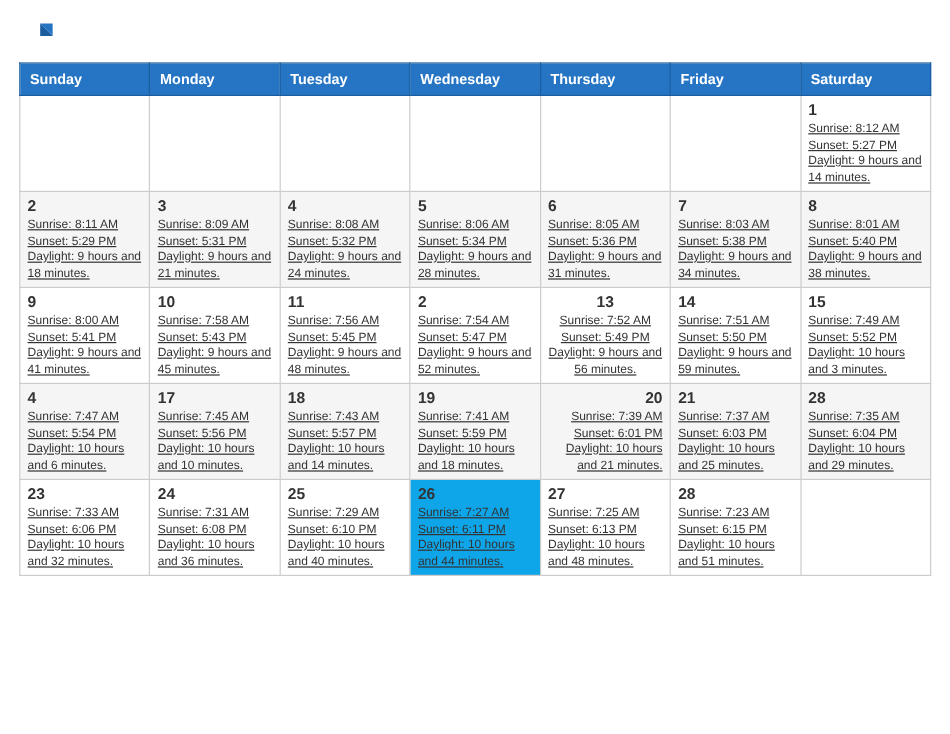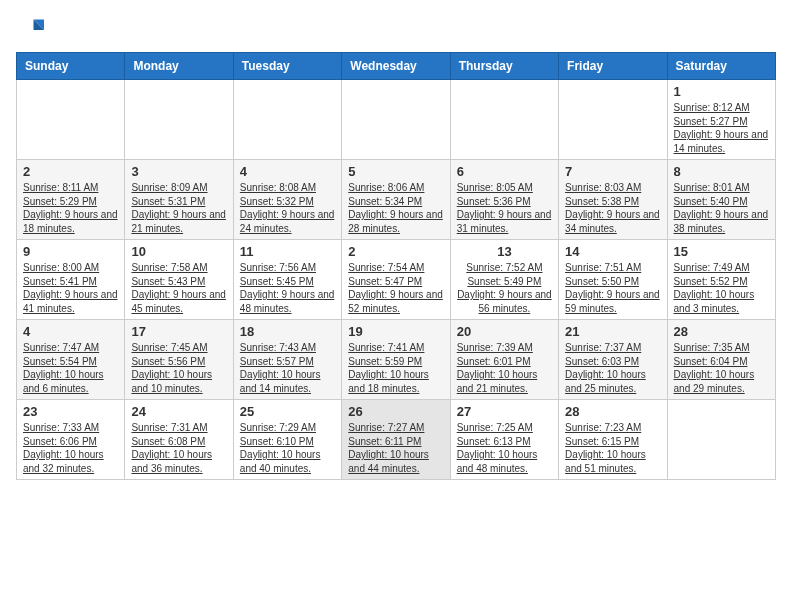--- a/index.html
+++ b/index.html
@@ -240,21 +240,21 @@
           <div class="day-info">Sunrise: 7:43 AM
 Sunset: 5:57 PM
 Daylight: 10 hours and 14 minutes.</div>
         </td>
         <td style="background-color: rgb(245, 245, 245);">
           <span class="day-number">19</span>
           <div class="day-info">Sunrise: 7:41 AM
 Sunset: 5:59 PM
 Daylight: 10 hours and 18 minutes.</div>
         </td>
-        <td style="background-color: rgb(245, 245, 245);">
+        <td style="background-color: rgb(245, 245, 245); text-align: right;">
           <span class="day-number">20</span>
           <div class="day-info">Sunrise: 7:39 AM
 Sunset: 6:01 PM
 Daylight: 10 hours and 21 minutes.</div>
         </td>
         <td style="background-color: rgb(245, 245, 245);">
           <span class="day-number">21</span>
           <div class="day-info">Sunrise: 7:37 AM
 Sunset: 6:03 PM
 Daylight: 10 hours and 25 minutes.</div>
@@ -278,21 +278,21 @@
           <div class="day-info">Sunrise: 7:31 AM
 Sunset: 6:08 PM
 Daylight: 10 hours and 36 minutes.</div>
         </td>
         <td style="background-color: rgb(255, 255, 255);">
           <span class="day-number">25</span>
           <div class="day-info">Sunrise: 7:29 AM
 Sunset: 6:10 PM
 Daylight: 10 hours and 40 minutes.</div>
         </td>
-        <td style="background-color: #e5e5e5;">
+        <td style="background-color: #0ea5e9;">
           <span class="day-number">26</span>
           <div class="day-info">Sunrise: 7:27 AM
 Sunset: 6:11 PM
 Daylight: 10 hours and 44 minutes.</div>
         </td>
         <td style="background-color: rgb(255, 255, 255);">
           <span class="day-number">27</span>
           <div class="day-info">Sunrise: 7:25 AM
 Sunset: 6:13 PM
 Daylight: 10 hours and 48 minutes.</div>

